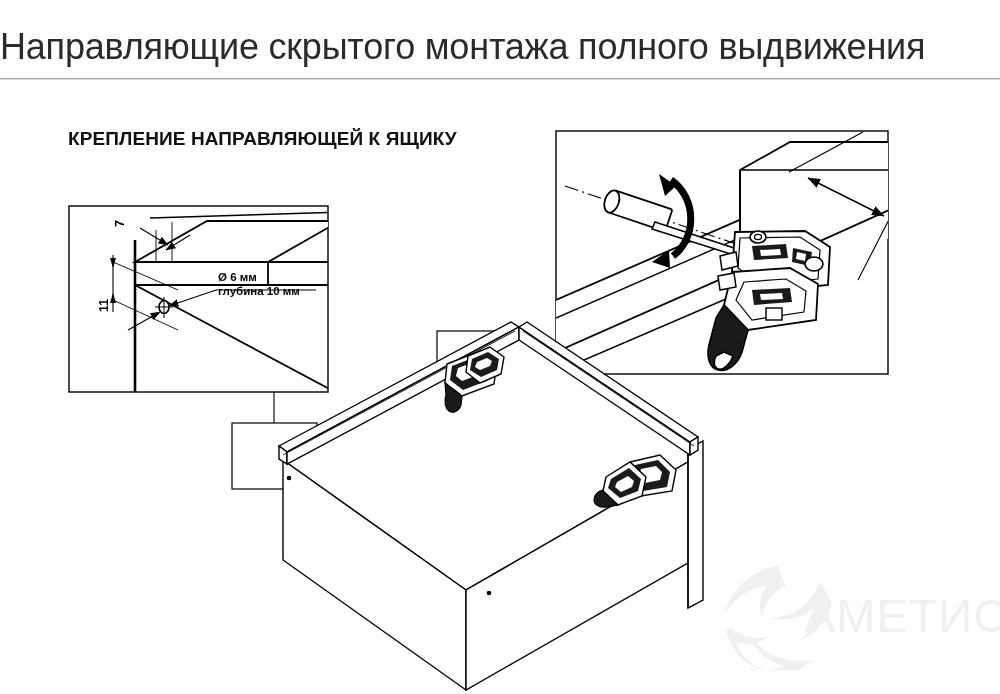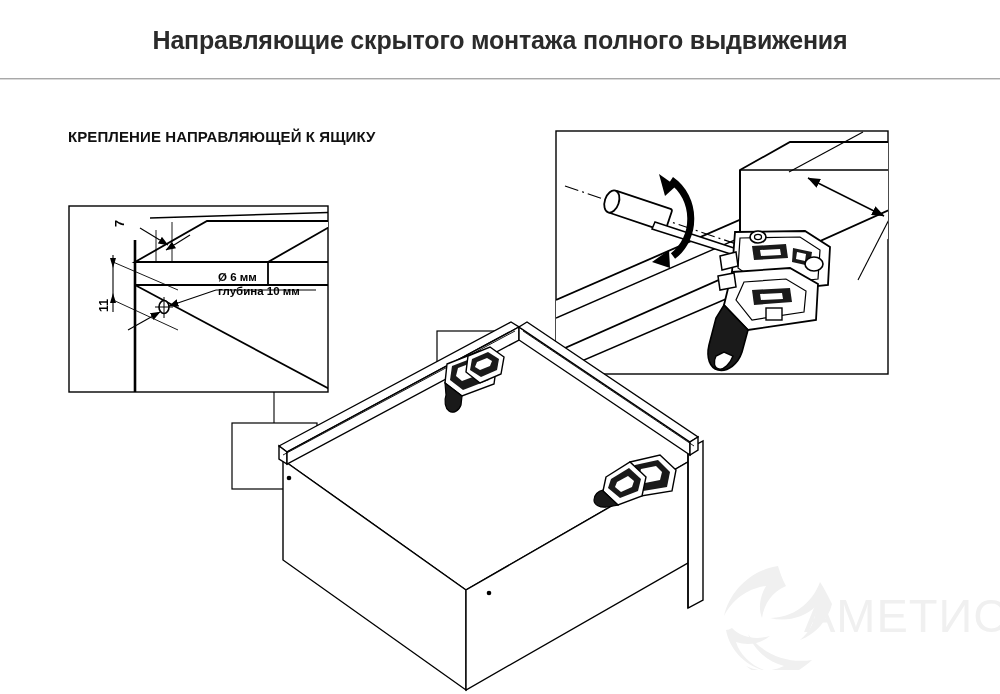--- a/index.html
+++ b/index.html
@@ -20,23 +20,23 @@
     left: 0; top: 0;
     width: 1000px;
     height: 694px;
     background: #ffffff;
   }
   .page-title {
     position: absolute;
     left: 0;
     top: 26px;
     width: 1000px;
-    text-align: center;
-    font-size: 25px;
-    font-weight: 700;
+    text-align: left;
+    font-size: 36px;
+    font-weight: 400;
     letter-spacing: -0.2px;
     color: #2b2b2b;
     white-space: nowrap;
   }
   .title-rule {
     position: absolute;
     left: 0;
     top: 78px;
     width: 1000px;
     height: 1px;
@@ -47,21 +47,21 @@
     left: 0;
     top: 79px;
     width: 1000px;
     height: 1px;
     background: #d9d9d9;
   }
   .section-label {
     position: absolute;
     left: 68px;
     top: 128px;
-    font-size: 15px;
+    font-size: 19px;
     font-weight: bold;
     letter-spacing: 0.1px;
     color: #111111;
     white-space: nowrap;
   }
   svg.art {
     position: absolute;
     left: 0;
     top: 0;
     width: 1000px;

